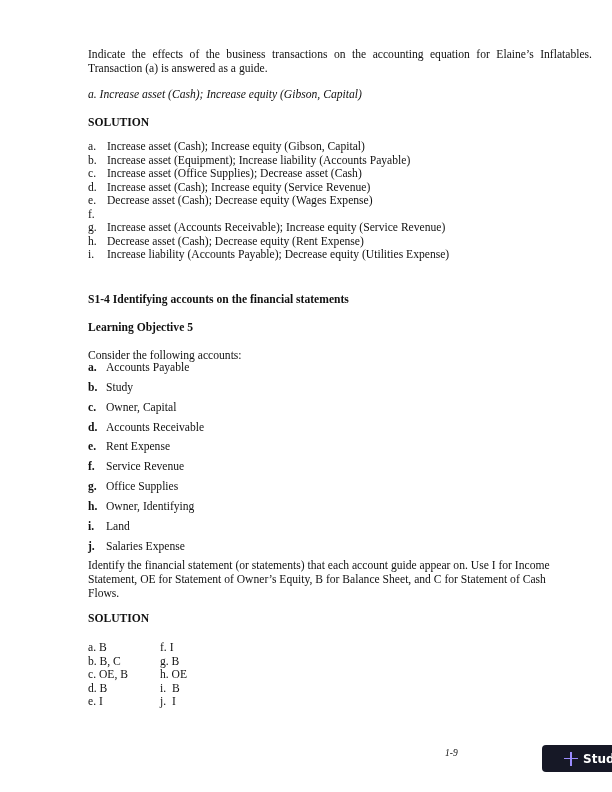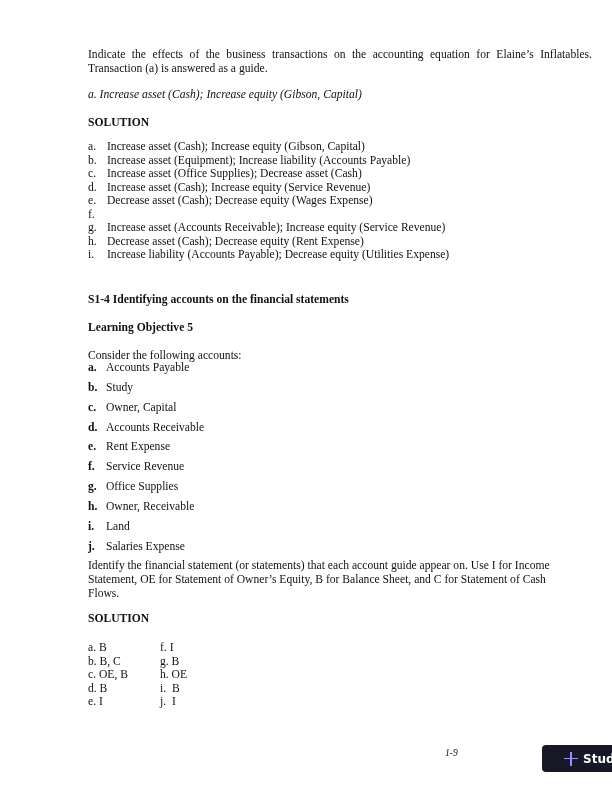--- a/index.html
+++ b/index.html
@@ -206,21 +206,21 @@
     <li>
         <span class="letter">f.</span>
         <span>Service Revenue</span>
       </li>
     <li>
         <span class="letter">g.</span>
         <span>Office Supplies</span>
       </li>
     <li>
         <span class="letter">h.</span>
-        <span>Owner, Receivable</span>
+        <span>Owner, Identifying</span>
       </li>
     <li>
         <span class="letter">i.</span>
         <span>Land</span>
       </li>
     <li>
         <span class="letter">j.</span>
         <span>Salaries Expense</span>
       </li>
   </ul>

